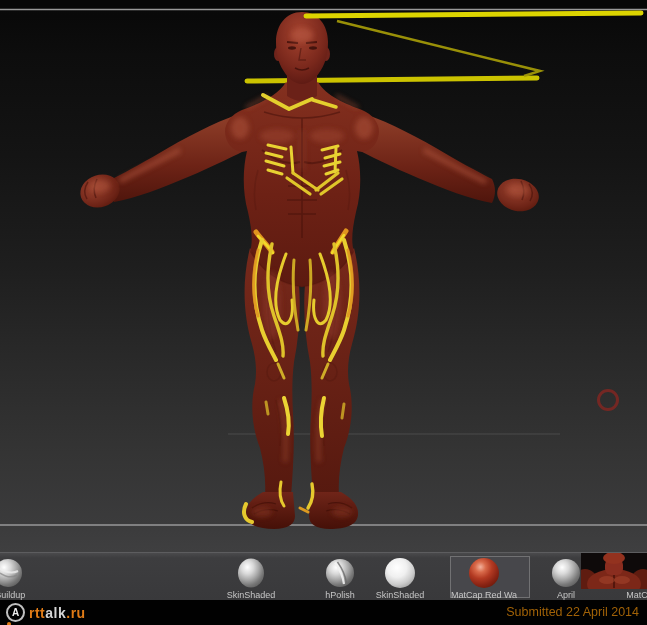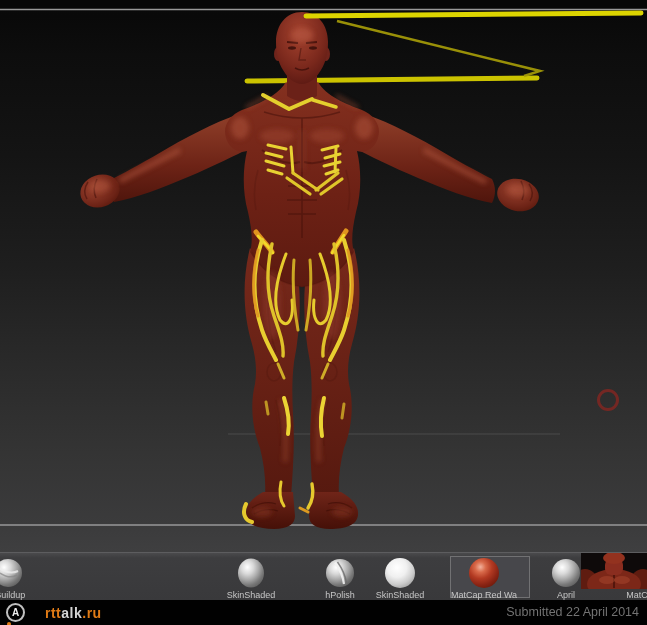--- a/index.html
+++ b/index.html
@@ -27,25 +27,25 @@
     overflow:hidden;background:#120d0c;}
 
   
   .footer{position:absolute;left:0;top:600px;width:647px;height:25px;background:#010101;}
   .logo{position:absolute;left:6px;top:3px;height:19px;display:flex;align-items:center;}
   .logo-circle{position:relative;width:15px;height:15px;border:2px solid #c0c0c0;
     border-radius:50%;color:#eee;font-size:10px;font-weight:bold;line-height:15px;
     text-align:center;}
   .logo-dot{position:absolute;left:1px;top:19px;width:4px;height:4px;border-radius:50%;
     background:#e07b16;}
-  .logo-text{font-size:14px;font-weight:bold;letter-spacing:.5px;margin-left:20px;}
+  .logo-text{font-size:14px;font-weight:bold;letter-spacing:.5px;margin-left:4px;}
   .logo-accent{color:#e07b16;}
   .logo-mid{color:#d4d4d4;}
   .submitted{position:absolute;right:8px;top:0;height:15px;line-height:25px;
-    color:#737373;font-size:12.5px;}
+    color:#a16207;font-size:12.5px;}
 </style>
 </head>
 <body>
 
 <div class="screen">
 
   <div class="viewport">
     <svg width="647" height="552" viewBox="0 0 647 552">
       <defs>
         <linearGradient id="torsoG" x1="0" y1="0" x2="0" y2="1">

